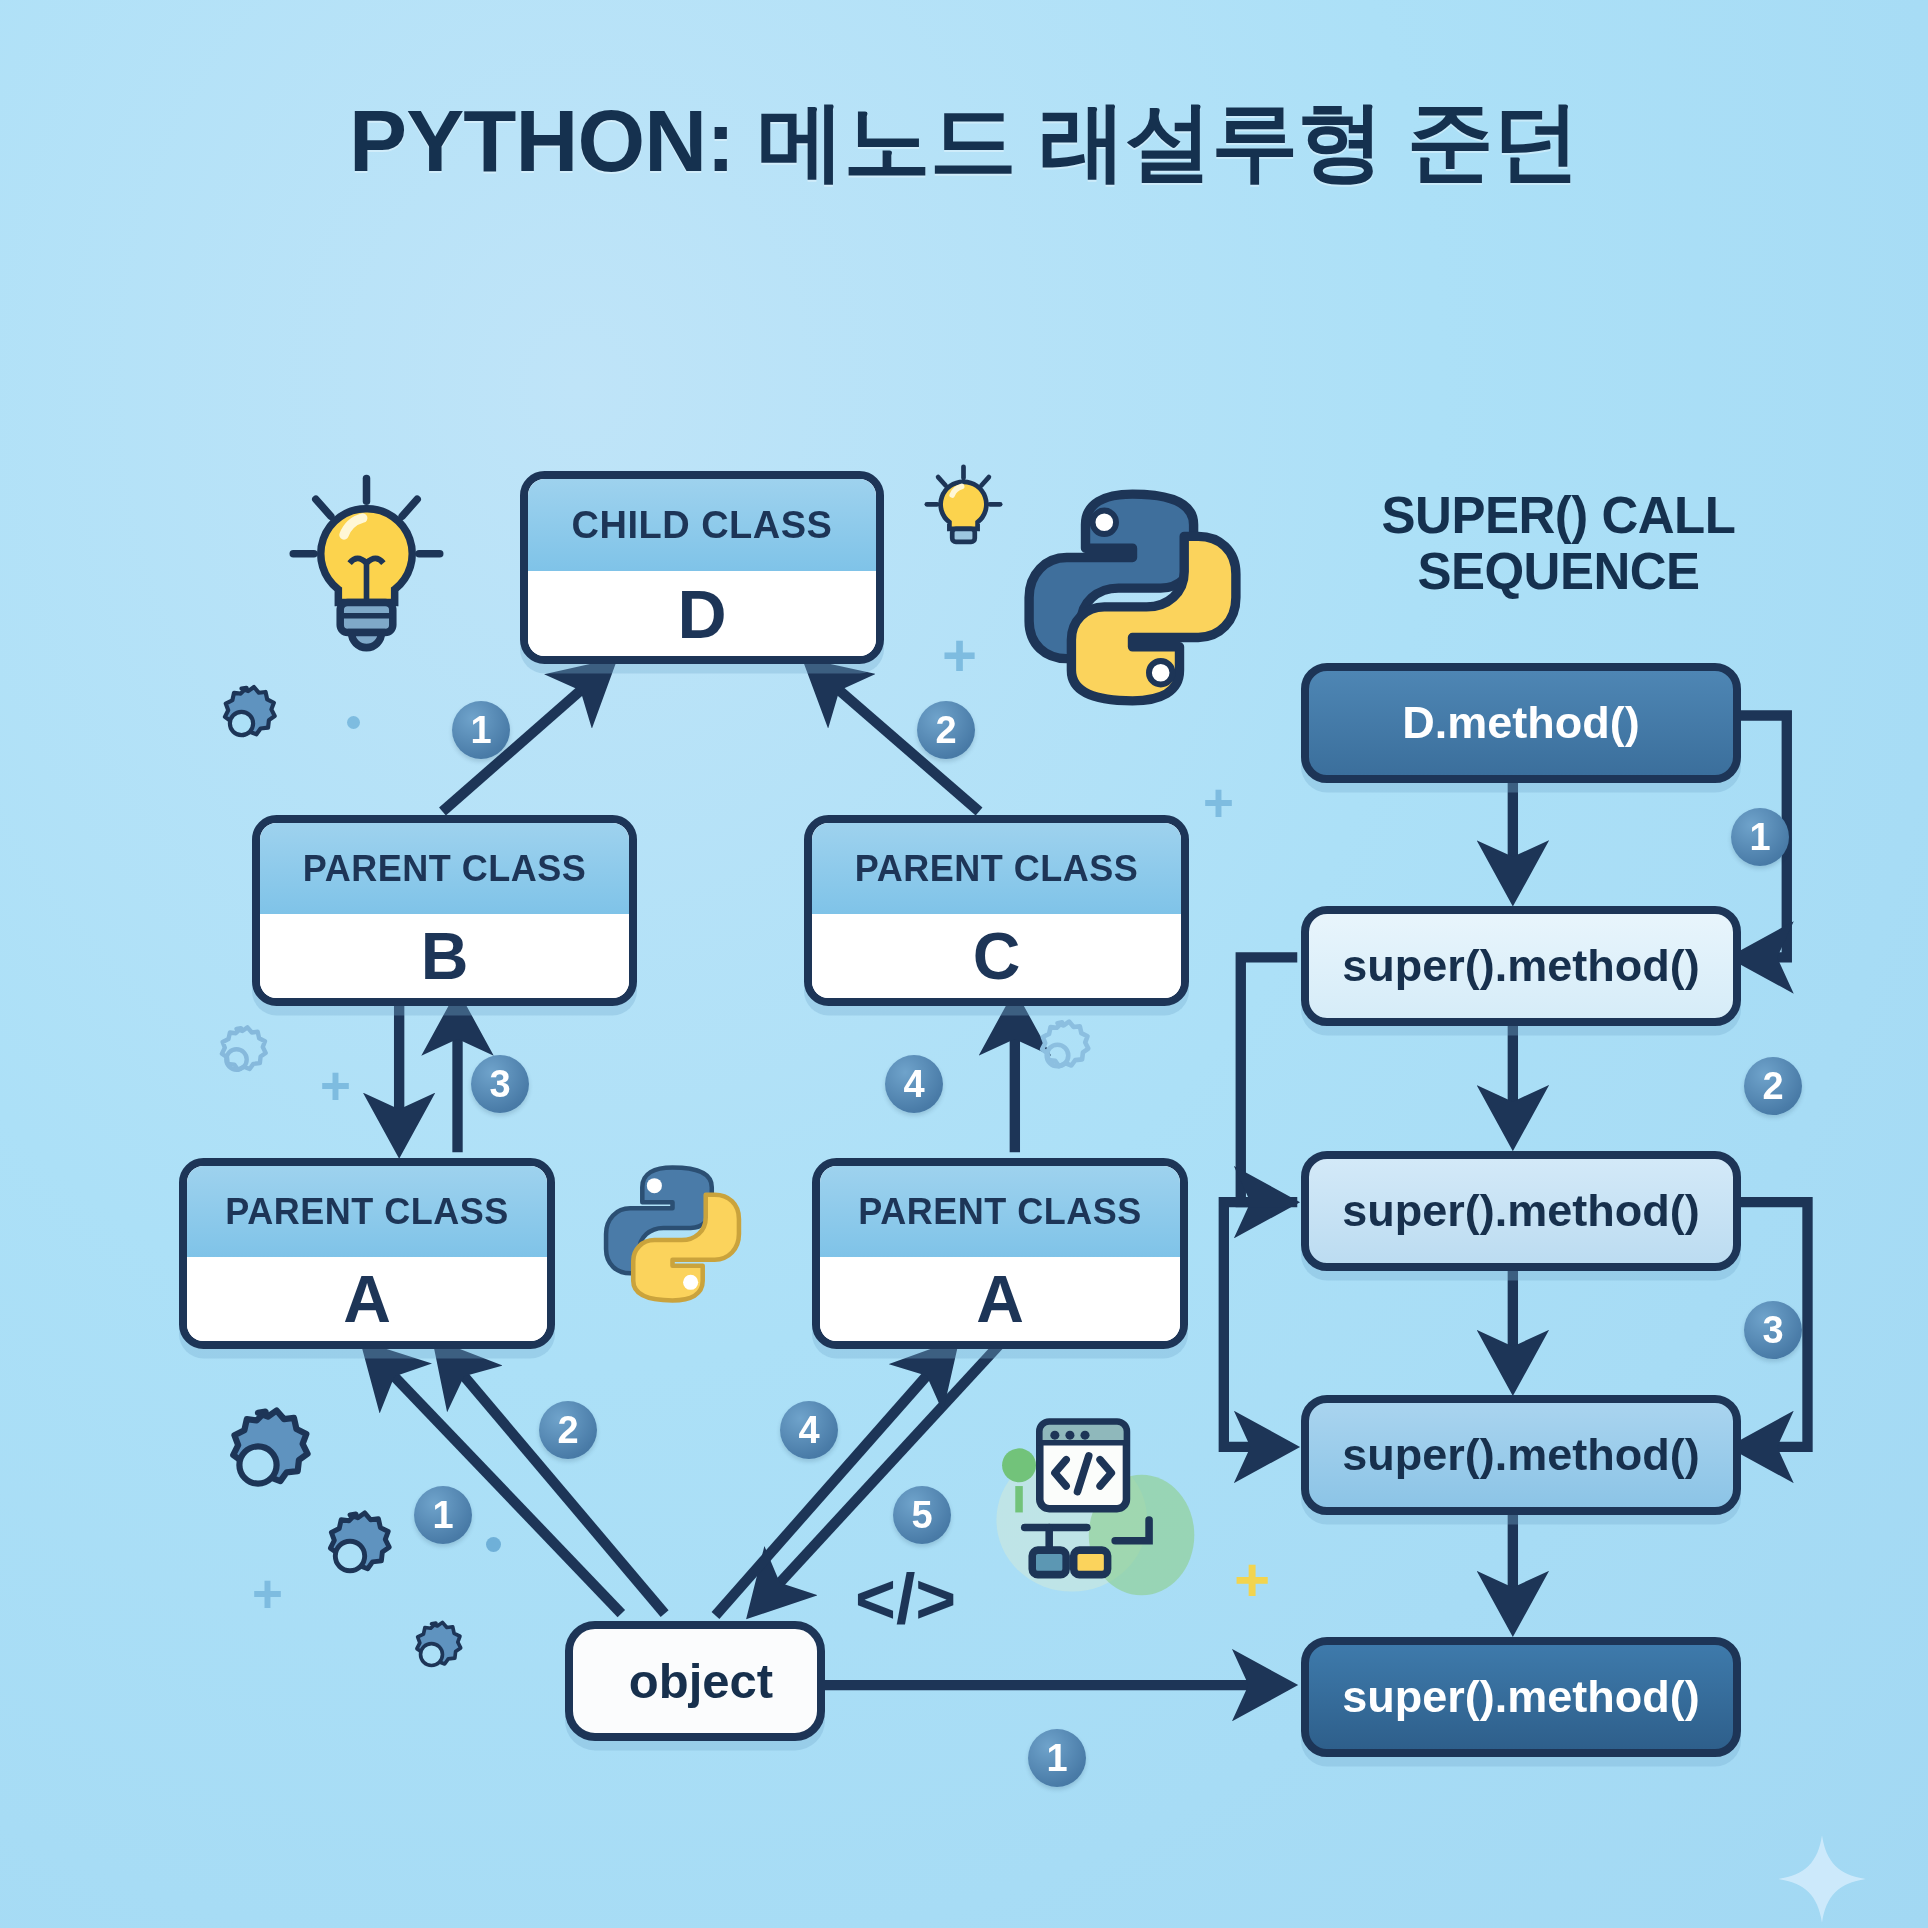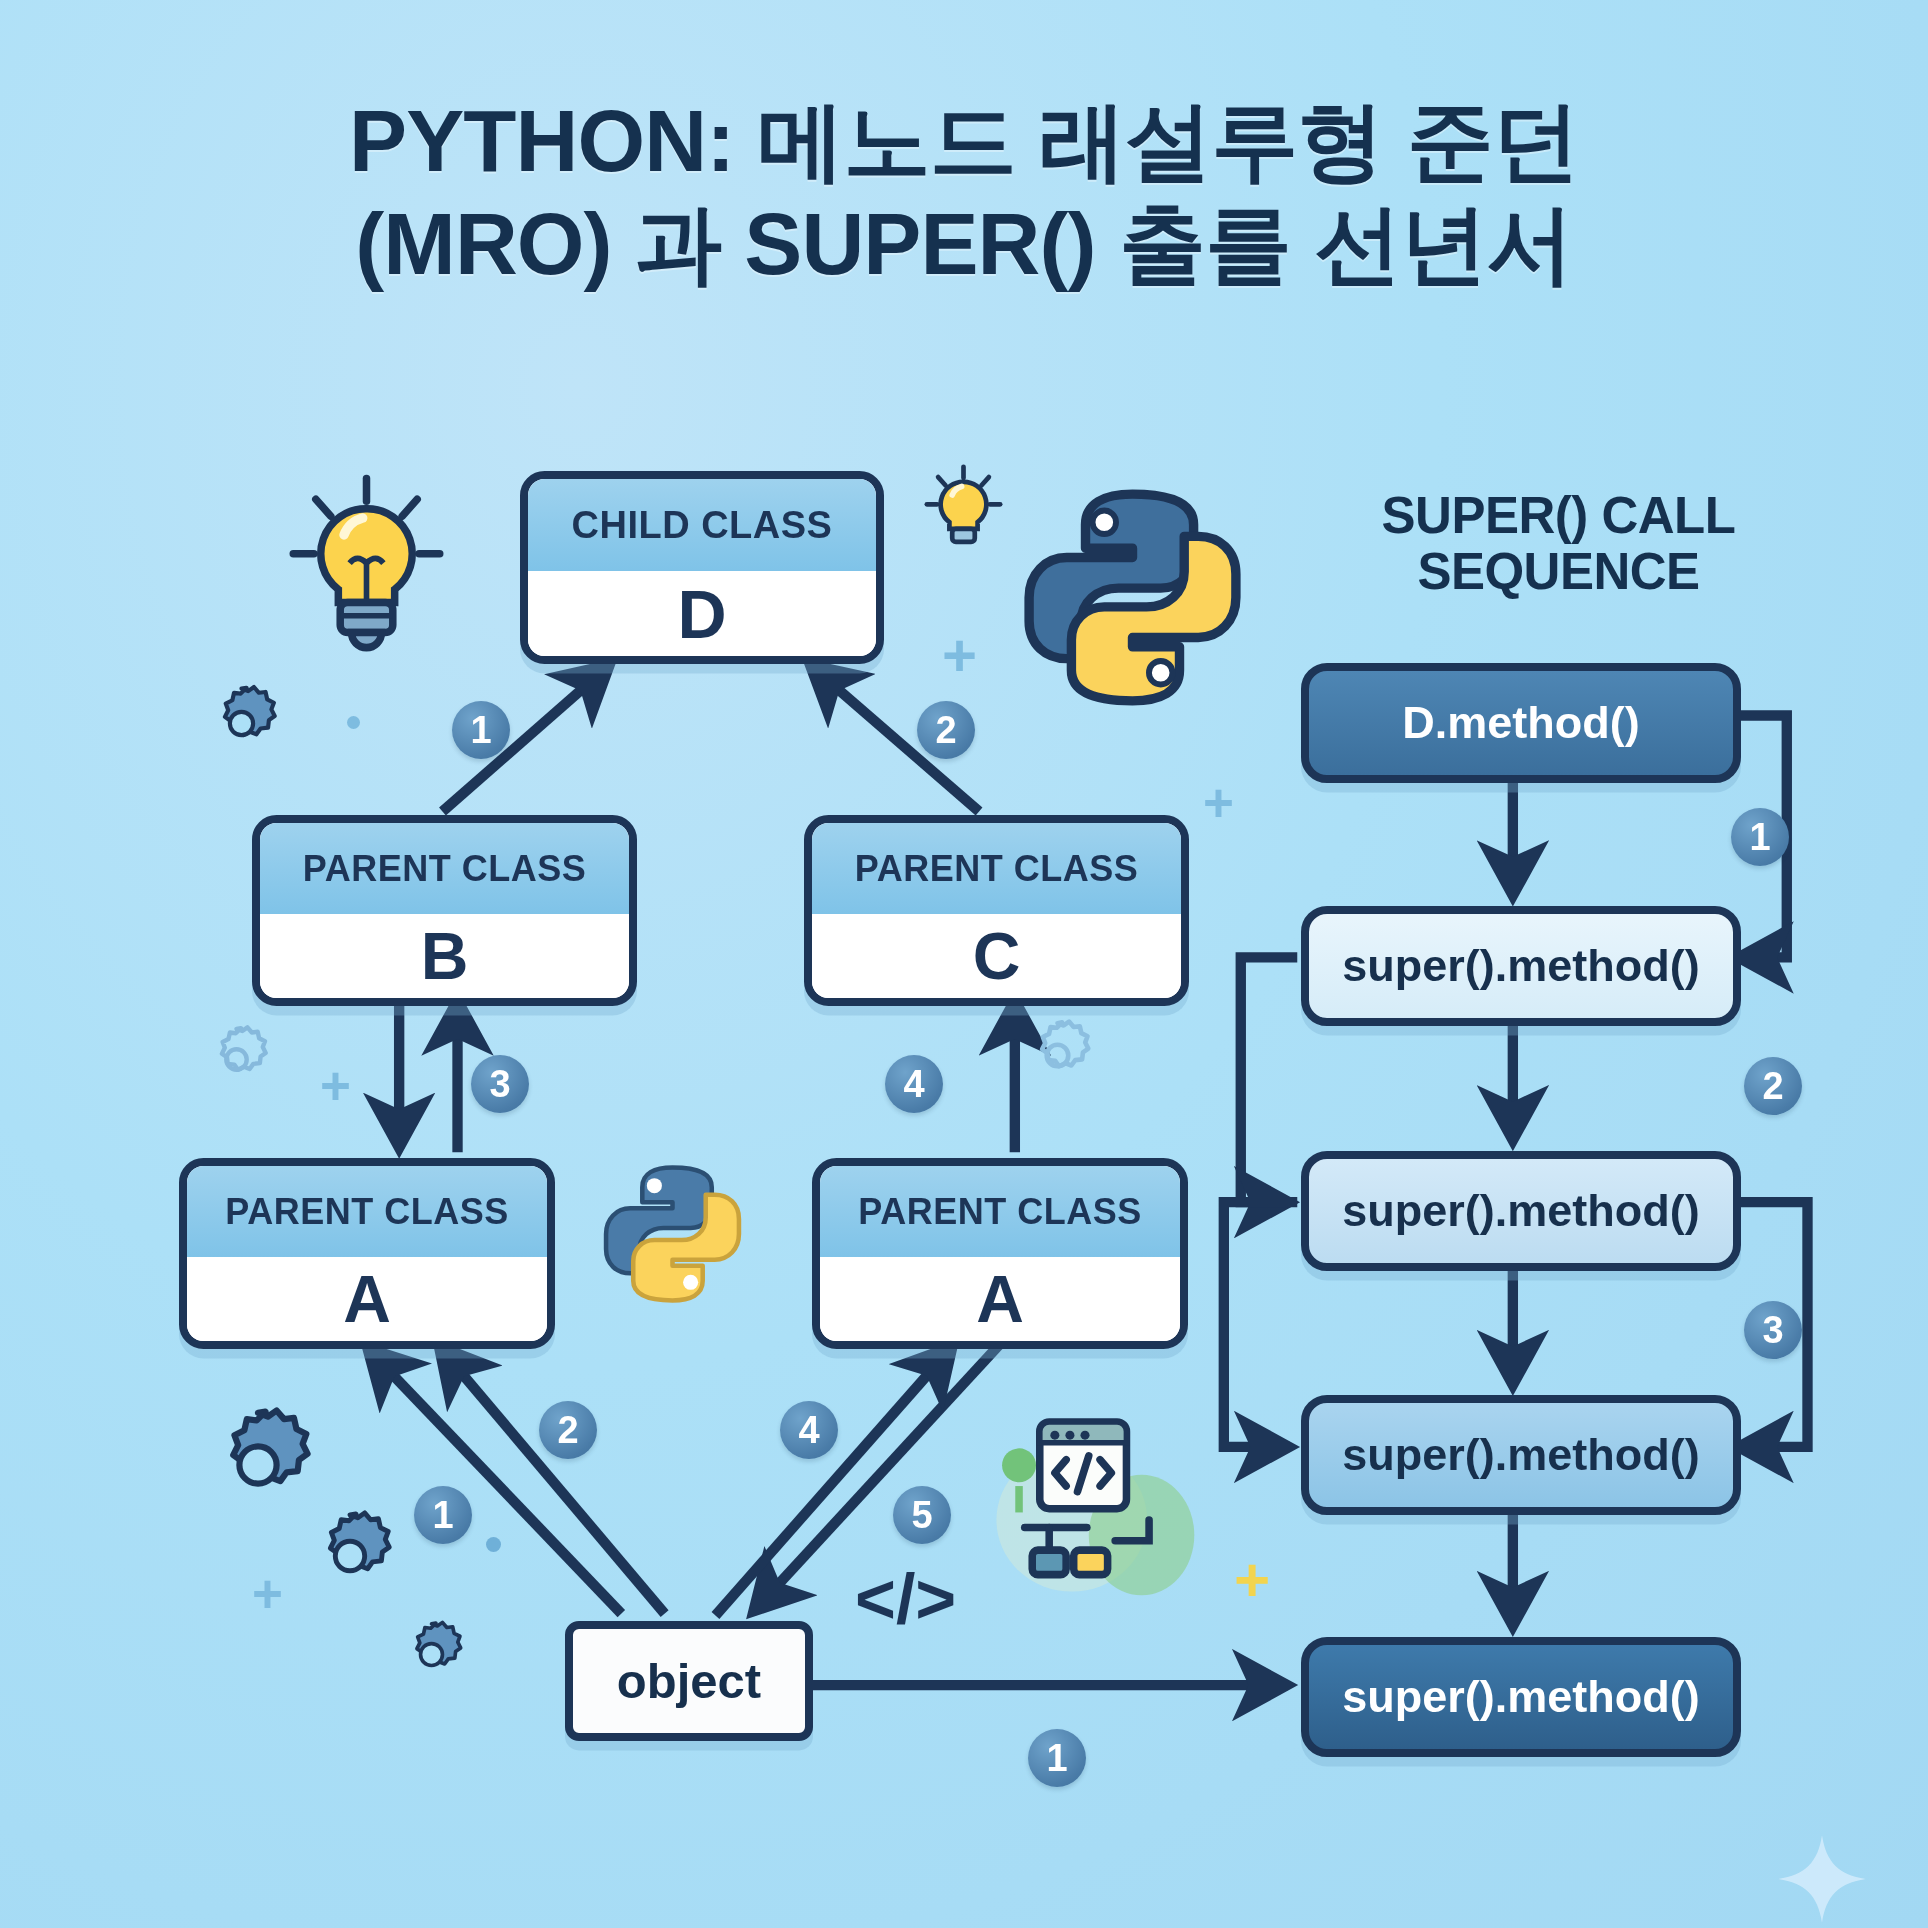--- a/index.html
+++ b/index.html
@@ -79,25 +79,26 @@
   #box-a1 .body { font-size: 66px; }
 
   #box-a2 { left: 812px; top: 1158px; width: 360px; height: 175px; }
   #box-a2 .hdr { font-size: 36px; }
   #box-a2 .body { font-size: 66px; }
 
   #box-object {
     position: absolute;
     left: 565px; top: 1621px; width: 232px; height: 104px;
     border: 8.5px solid #1d3557;
-    border-radius: 14px;
+    border-radius: 30px;
     background: #fbfcfd;
     display: flex; align-items: center; justify-content: center;
     color: #17304d; font-weight: bold; font-size: 49px;
     box-shadow: 0 9.4px 0 rgba(120,175,210,0.35);
+    padding-left: 12px;
   }
 
   
   .seq-title {
     position: absolute;
     left: 1337px; top: 488px; width: 443px;
     text-align: center;
     color: #15314f;
     font-weight: bold;
     font-size: 51px;
@@ -144,21 +145,20 @@
   
   .deco { position: absolute; }
 </style>
 </head>
 <body>
 
 <div id="canvas">
 
   <div class="title">
     <span class="line">PYTHON: 메노드 래설루형 준던</span>
-    <span class="line">(MRO) 과 SUPER() 출를 선년서</span>
   </div>
 
   <svg id="wires" viewBox="0 0 2048 2048" xmlns="http://www.w3.org/2000/svg">
     <defs>
       <marker id="ah" markerWidth="7" markerHeight="7" refX="5.4" refY="3.5" orient="auto" markerUnits="strokeWidth">
         <path d="M0,0 L6.4,3.5 L0,7 L1.6,3.5 z" fill="#1d3557"></path>
       </marker>
     </defs>
     <g stroke="#1d3557" stroke-width="11" fill="none" marker-end="url(#ah)">
 

